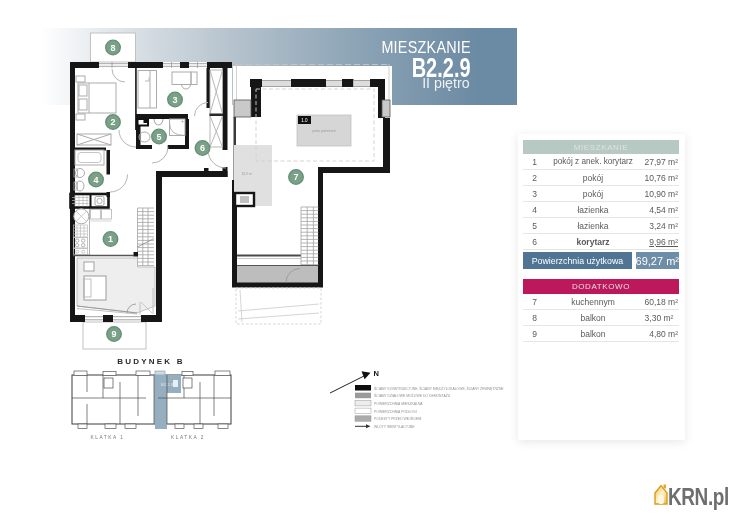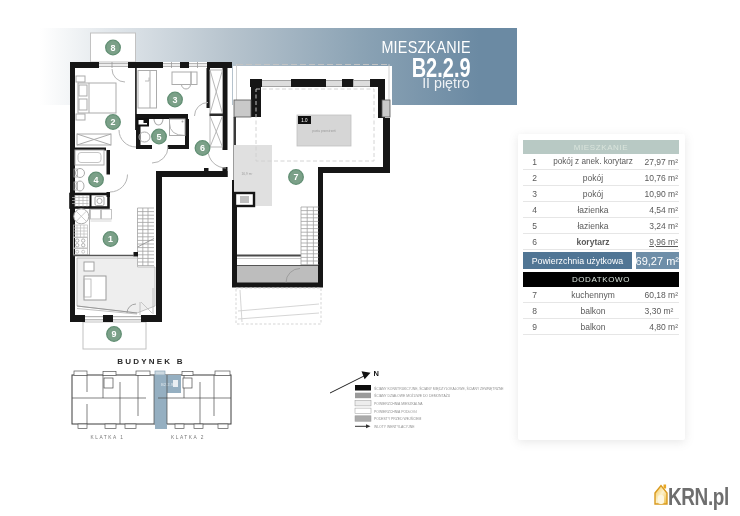--- a/index.html
+++ b/index.html
@@ -520,21 +520,21 @@
       <div style="flex:1;text-align:center;font-weight:bold;">korytarz</div>
       <div style="width:38px;text-align:right;padding-right:1px;text-decoration:underline;">9,96 m²</div>
   </div>
 
   <div style="height:17px;margin-top:2px;display:flex;">
     <div style="width:118px;background:#507594;color:#fff;font-size:8.8px;display:flex;align-items:center;justify-content:center;">Powierzchnia użytkowa</div>
     <div style="width:4px;"></div>
     <div style="flex:1;background:#6e8ea8;color:#fff;font-size:11px;display:flex;align-items:center;justify-content:center;">69,27 m²</div>
   </div>
 
-  <div style="height:15px;margin-top:3px;background:#000000;color:#d9e4dc;font-size:8px;letter-spacing:0.6px;display:flex;align-items:center;justify-content:center;">DODATKOWO</div>
+  <div style="height:15px;margin-top:10px;background:#be185d;color:#d9e4dc;font-size:8px;letter-spacing:0.6px;display:flex;align-items:center;justify-content:center;">DODATKOWO</div>
 
   <div style="height:15px;display:flex;align-items:center;border-bottom:1px solid #e6e6e6;">
     <div style="width:23px;text-align:center;">7</div>
       <div style="flex:1;text-align:center;">kuchennym</div>
       <div style="width:38px;text-align:right;padding-right:1px;">60,18 m²</div>
   </div>
 
   <div style="height:15px;display:flex;align-items:center;border-bottom:1px solid #e6e6e6;">
     <div style="width:23px;text-align:center;">8</div>
       <div style="flex:1;text-align:center;">balkon</div>

